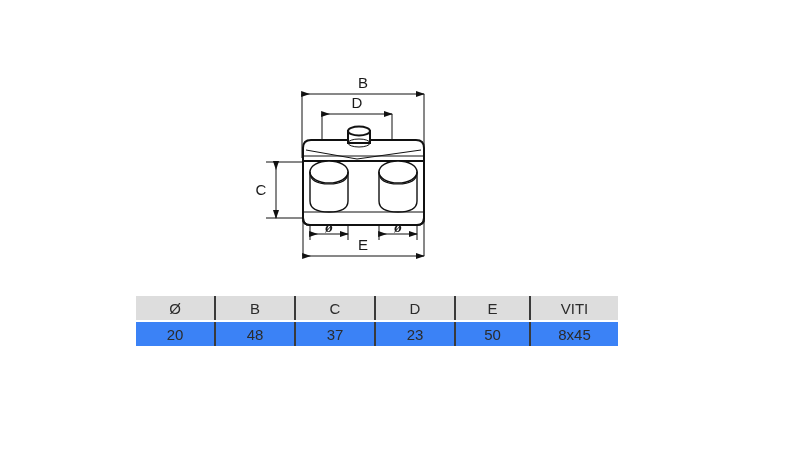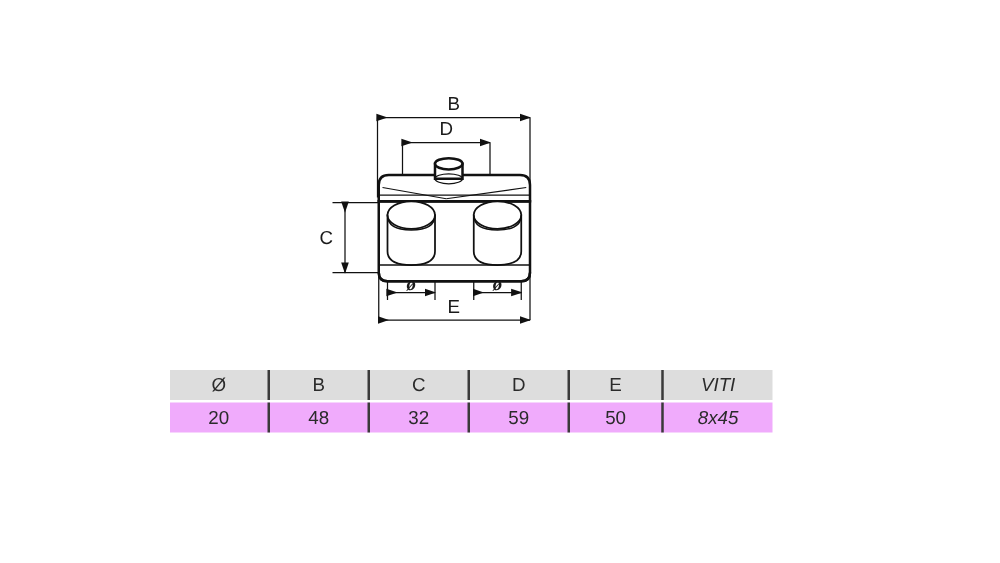--- a/index.html
+++ b/index.html
@@ -67,33 +67,33 @@
     background: #dddddd;
     border-right: 2px solid #3a3a3a;
   }
   #spec-table tr.spacer-row td {
     background: #ffffff;
     height: 2px;
     border: none;
     padding: 0;
   }
   #spec-table tr.data-row td {
-    background: #f0abfc;
+    background: #3b82f6;
     border-right: 2px solid #3a3a3a;
   }
   #spec-table tr.header-row td:last-child,
   #spec-table tr.data-row td:last-child {
     border-right: none;
   }
   .col-dia { width: 78px; }
   .col-b   { width: 78px; }
   .col-c   { width: 78px; }
   .col-d   { width: 78px; }
   .col-e   { width: 73px; }
-  .col-viti{ width: 87px; font-style: italic; }
+  .col-viti{ width: 87px; }
   .cell-dia-sym {
     font-family: "Liberation Sans", sans-serif;
   }
 </style>
 </head>
 <body>
 
 <div id="page">
 
   <div id="drawing-area">
@@ -219,21 +219,21 @@
         <td class="col-d">D</td>
         <td class="col-e">E</td>
         <td class="col-viti">VITI</td>
       </tr>
       <tr class="spacer-row">
         <td colspan="6"></td>
       </tr>
       <tr class="data-row">
         <td class="col-dia">20</td>
         <td class="col-b">48</td>
-        <td class="col-c">32</td>
-        <td class="col-d">59</td>
+        <td class="col-c">37</td>
+        <td class="col-d">23</td>
         <td class="col-e">50</td>
         <td class="col-viti">8x45</td>
       </tr>
     </tbody>
   </table>
 
 </div>
 
 </body></html>

